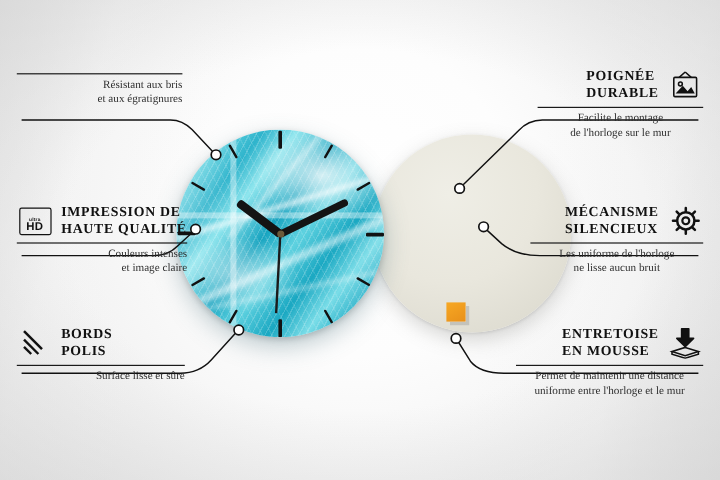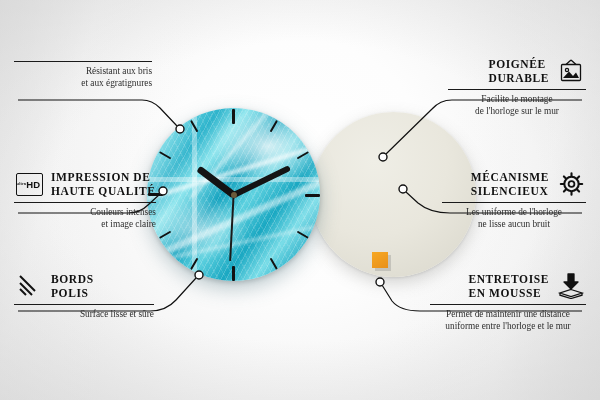--- a/index.html
+++ b/index.html
@@ -97,21 +97,21 @@
   .ttl{font-family:"Liberation Serif", serif;font-weight:700;font-size:11.5px;
        letter-spacing:.6px;color:#111;line-height:1.22;text-transform:uppercase;}
   .lbl.right .ttl{text-align:left;}
   .rule{height:1px;background:#1a1a1a;margin:4px 0 3px;}
   .sub{font-family:"Liberation Serif", serif;font-size:9.3px;color:#2e2e2e;
        line-height:1.32;text-align:right;}
   .lbl.right .sub{text-align:center;}
   .ico{width:30px;height:26px;flex:0 0 30px;display:flex;align-items:center;justify-content:center;}
   .ico svg{display:block;}
   .hdbox{width:25px;height:21px;border:1.6px solid #111;border-radius:2px;
-    display:flex;flex-direction:row;align-items:center;justify-content:flex-start;line-height:1;}
+    display:flex;flex-direction:column;align-items:center;justify-content:flex-end;line-height:1;}
   .hdbox .u{font-family:"Liberation Sans", sans-serif;font-size:4px;font-weight:700;letter-spacing:.2px;color:#111;}
   .hdbox .h{font-family:"Liberation Sans", sans-serif;font-size:9.5px;font-weight:700;letter-spacing:.2px;color:#111;margin-top:.5px;}
 </style>
 </head>
 <body>
 
 <div id="stage">
 
   <div class="bg"></div>
   <div class="bg-sheen"></div>

